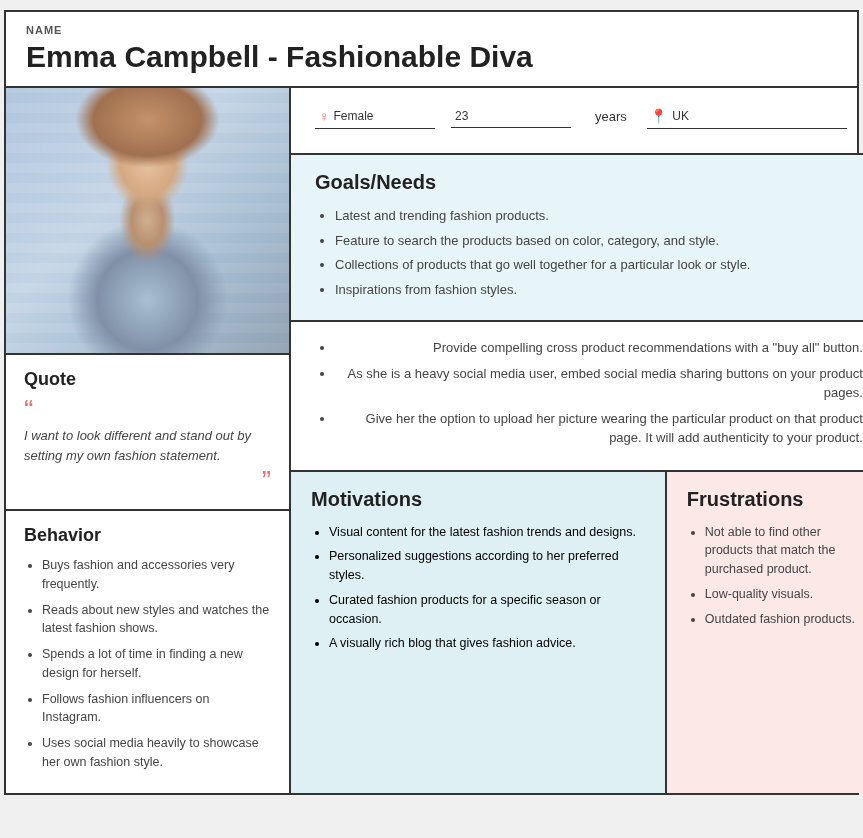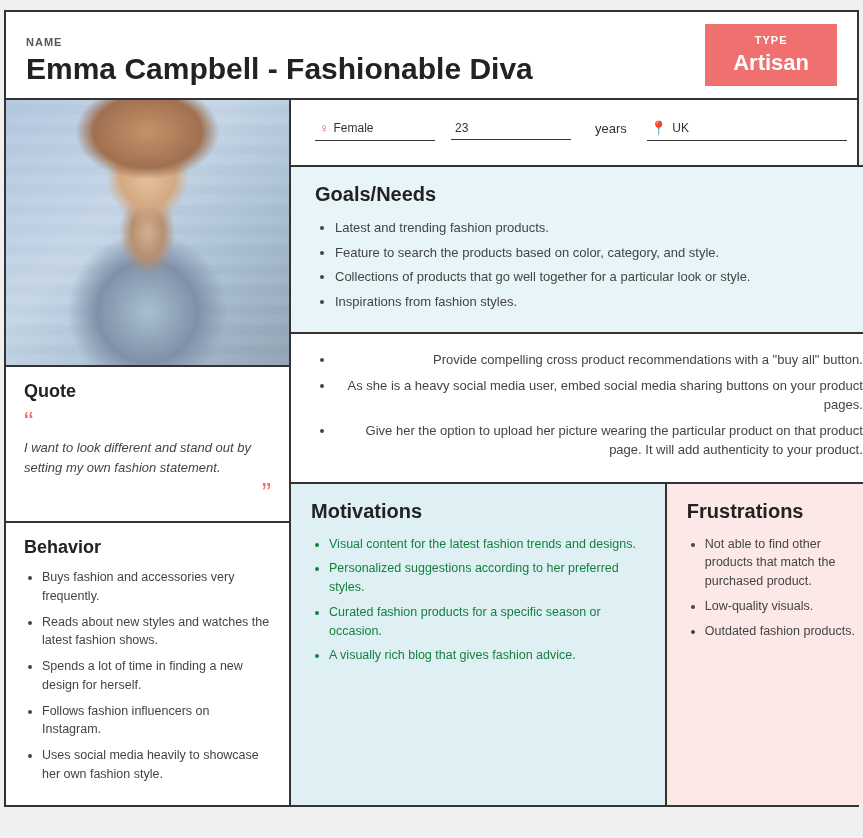--- a/index.html
+++ b/index.html
@@ -19,21 +19,21 @@
     }
     
     .header {
       display: flex;
       justify-content: space-between;
       align-items: stretch;
       border-bottom: 2px solid #333;
       padding: 12px 20px 12px 20px;
       background: #fff;
     }
-    .header-left { display: flex; flex-direction: column; justify-content: flex-end; }
+    .header-left { display: flex; flex-direction: column; justify-content: center; }
     .header-name-label { font-size: 11px; color: #555; font-weight: bold; letter-spacing: 1px; text-transform: uppercase; }
     .header-name { font-size: 30px; font-weight: bold; color: #222; margin-top: 4px; }
     .header-type {
       background: #f07070;
       padding: 10px 28px;
       display: flex;
       flex-direction: column;
       justify-content: center;
       align-items: center;
       min-width: 130px;
@@ -158,37 +158,33 @@
       padding: 16px 20px;
       background: #dff0f5;
       border-right: 2px solid #333;
     }
     .frustrations-section {
       width: 220px;
       padding: 16px 20px;
       background: #fde8e8;
     }
     .motiv-list { padding-left: 18px; }
-    .motiv-list li { font-size: 12.5px; color: #15803d; margin-bottom: 6px; line-height: 1.5; }
+    .motiv-list li { font-size: 12.5px; color: #000000; margin-bottom: 6px; line-height: 1.5; }
     .frust-list { padding-left: 18px; }
     .frust-list li { font-size: 12.5px; color: #444; margin-bottom: 6px; line-height: 1.5; }
   </style>
 </head>
 <body>
 
 <div class="persona-card">
 
   <div class="header">
     <div class="header-left">
       <span class="header-name-label">NAME</span>
       <span class="header-name">Emma Campbell - Fashionable Diva</span>
-    </div>
-    <div class="header-type">
-      <span class="header-type-label">TYPE</span>
-      <span class="header-type-value">Artisan</span>
     </div>
   </div>
 
   <div class="body">
 
     <div class="left-col">
 
       <div class="profile-photo">
         <div class="photo-overlay"></div>
       </div>

